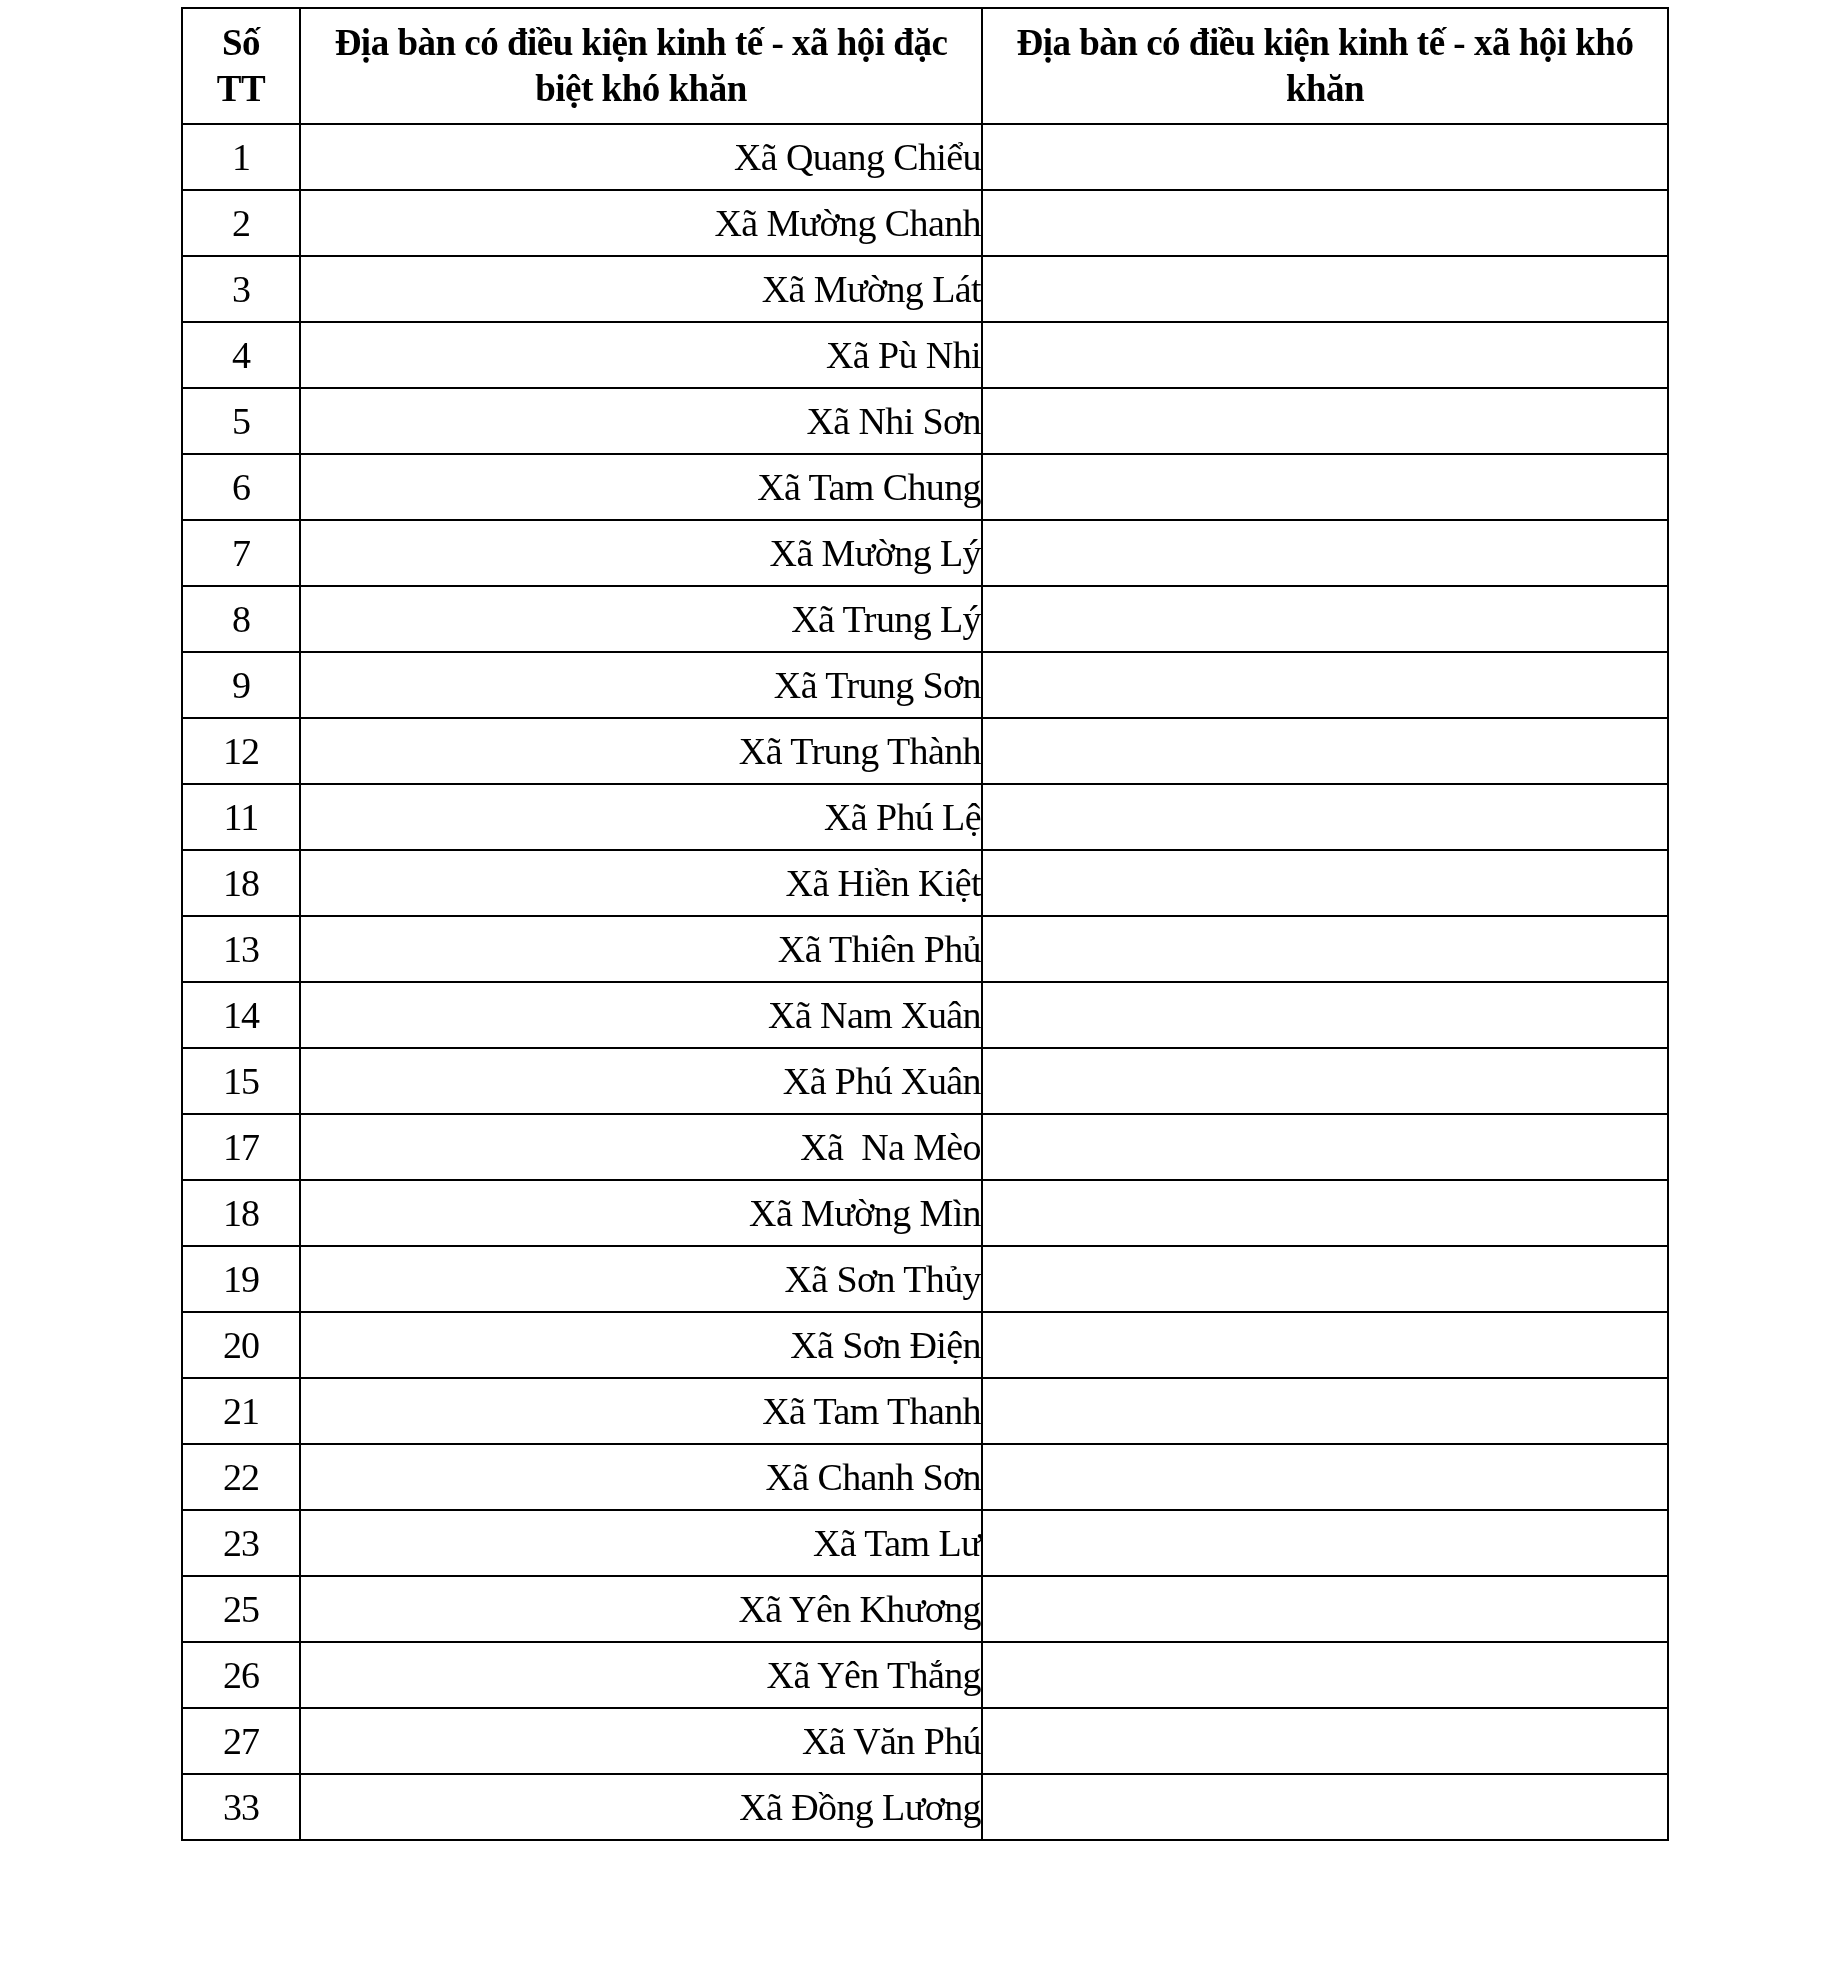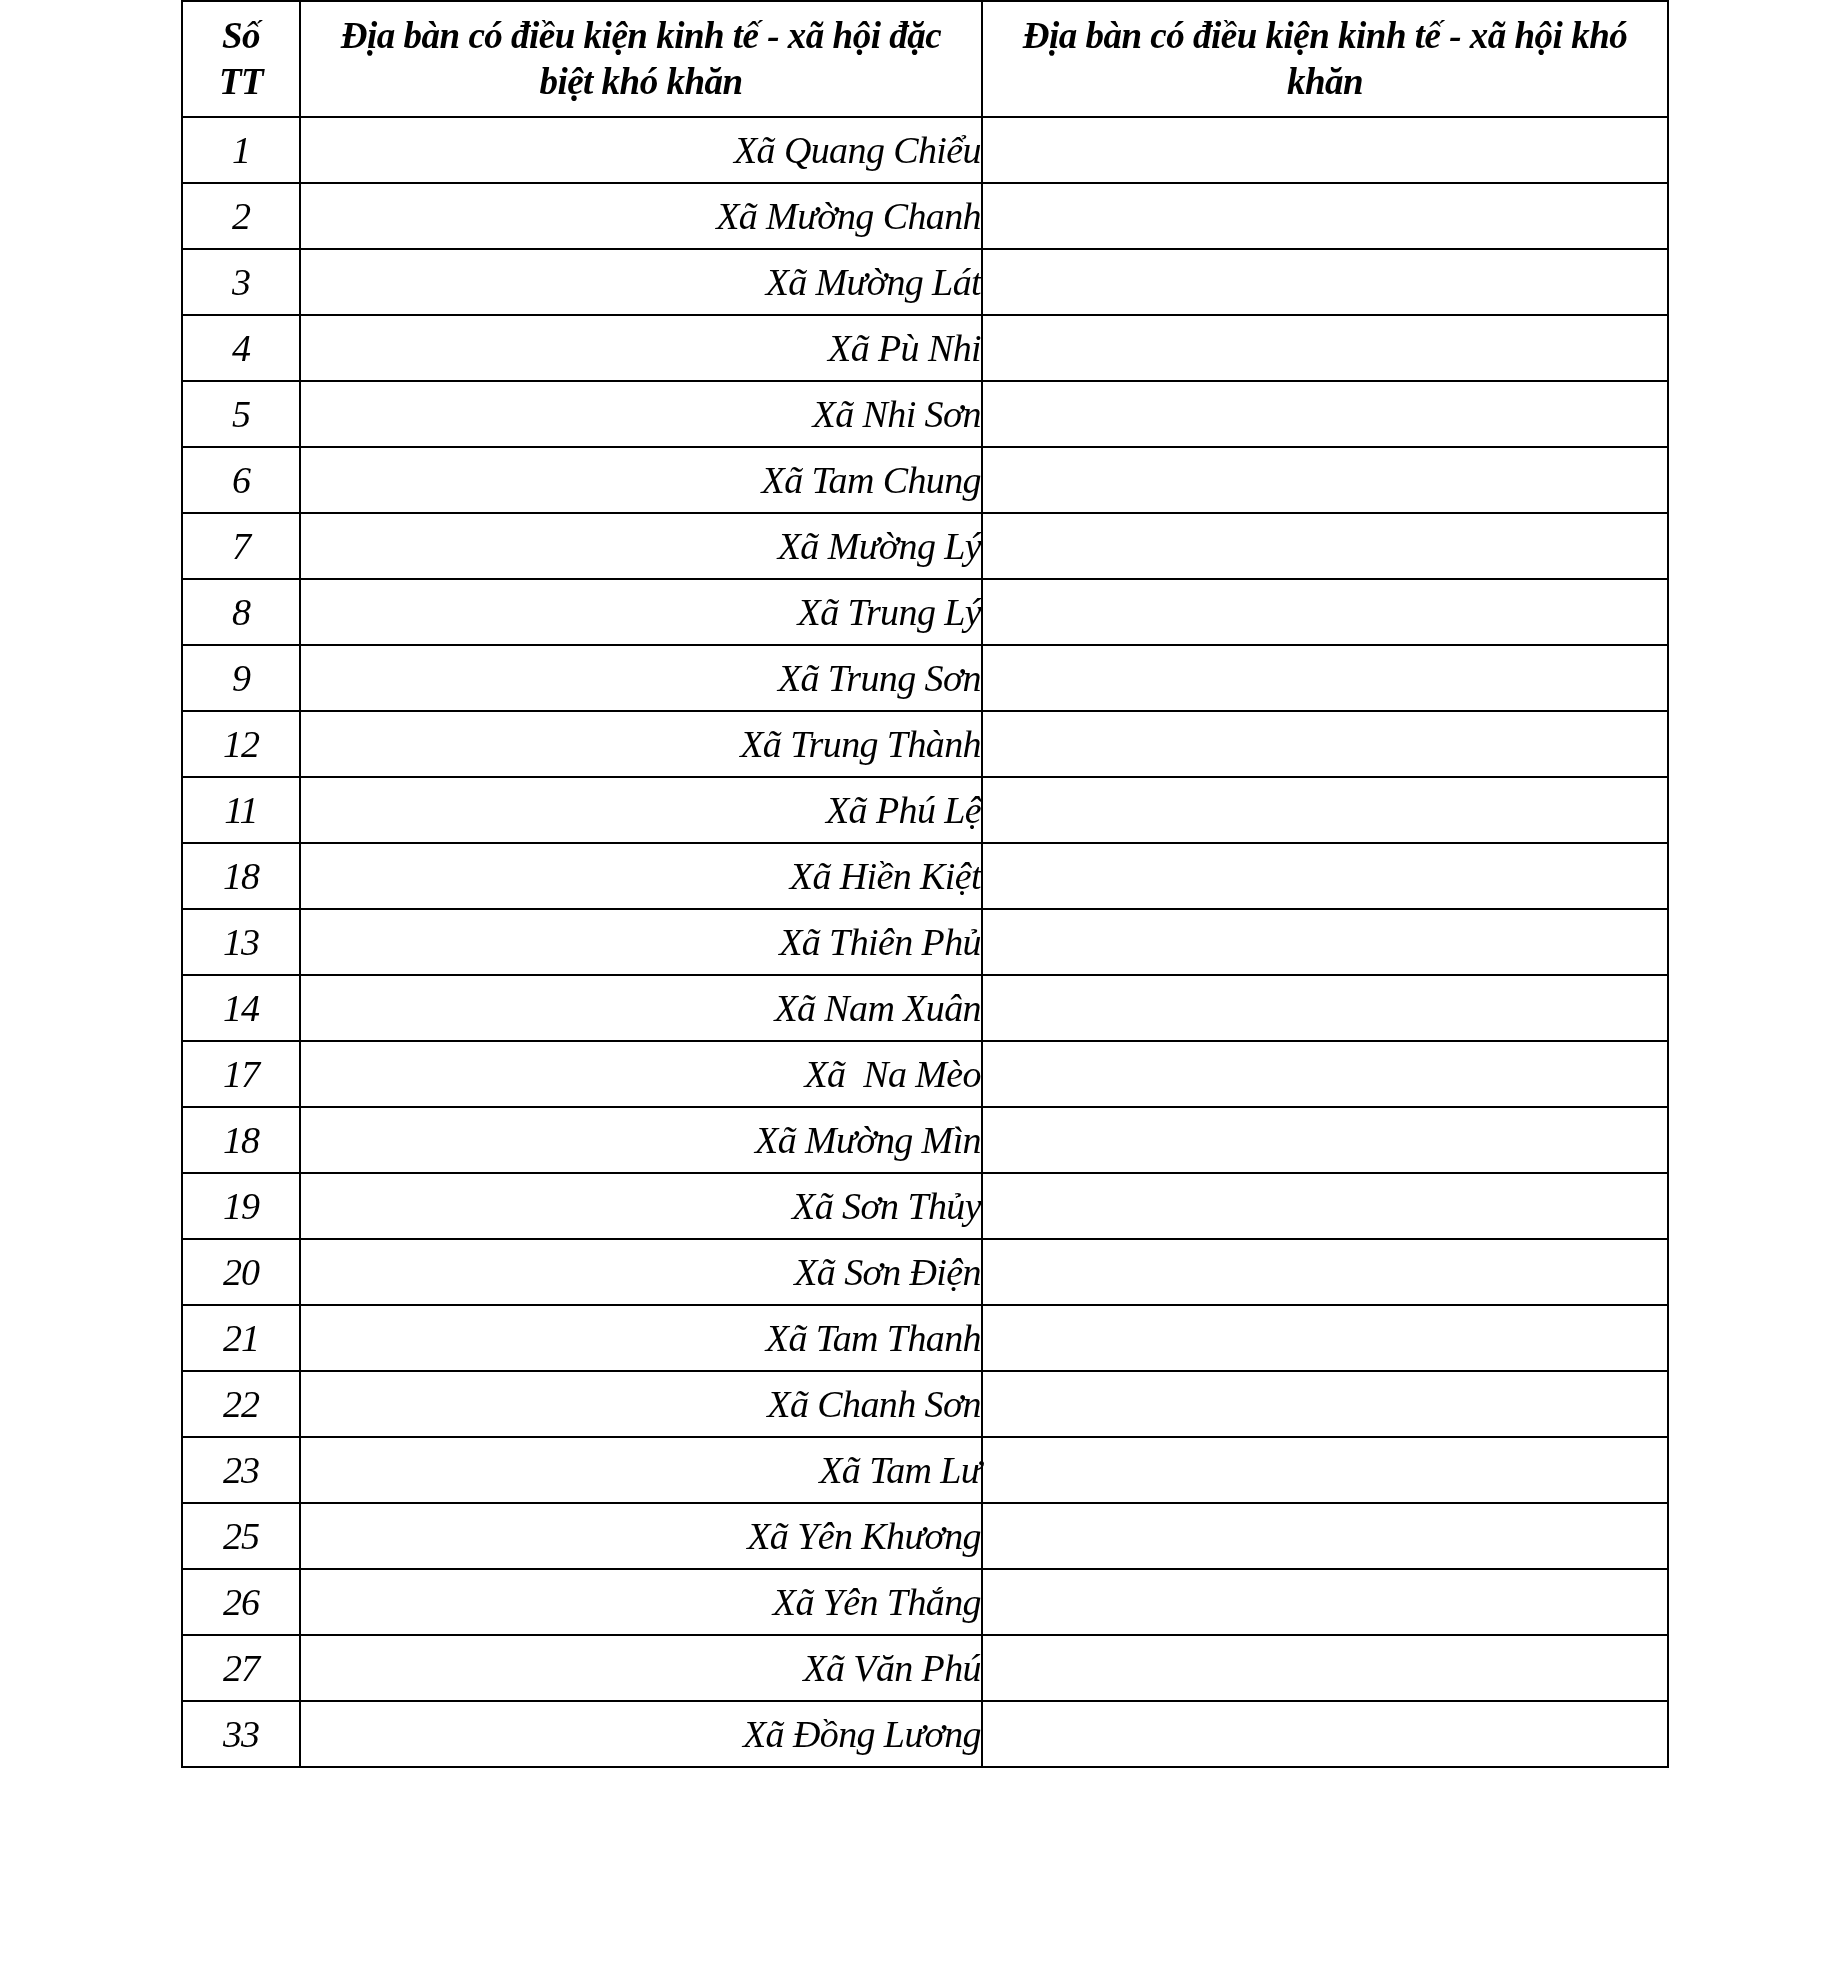--- a/index.html
+++ b/index.html
@@ -11,25 +11,24 @@
       width: 1846px;
       height: 1988px;
       position: relative;
       overflow: hidden;
       font-family: "Liberation Serif", "DejaVu Serif", serif;
       color: #000000;
     }
     .doc-table {
       position: absolute;
       left: 181px;
-      top: 0;
+      top: 7px;
       width: 1486px;
       border-collapse: collapse;
       table-layout: fixed;
-      font-style: italic;
     }
     .doc-table td, .doc-table th {
       border: 2.8px solid #000000;
       padding: 0;
       vertical-align: middle;
     }
     .col-stt { width: 118px; }
     .col-dbk { width: 682px; }
     .col-kk  { width: 686px; }
     .doc-table th {
@@ -153,20 +152,25 @@
         <td class="cell-stt">13</td>
         <td class="cell-name">Xã Thiên Phủ</td>
         <td class="cell-empty"></td>
       </tr>
       <tr>
         <td class="cell-stt">14</td>
         <td class="cell-name">Xã Nam Xuân</td>
         <td class="cell-empty"></td>
       </tr>
       <tr>
+        <td class="cell-stt">15</td>
+        <td class="cell-name">Xã Phú Xuân</td>
+        <td class="cell-empty"></td>
+      </tr>
+      <tr>
         <td class="cell-stt">17</td>
         <td class="cell-name">Xã  Na Mèo</td>
         <td class="cell-empty"></td>
       </tr>
       <tr>
         <td class="cell-stt">18</td>
         <td class="cell-name">Xã Mường Mìn</td>
         <td class="cell-empty"></td>
       </tr>
       <tr>

